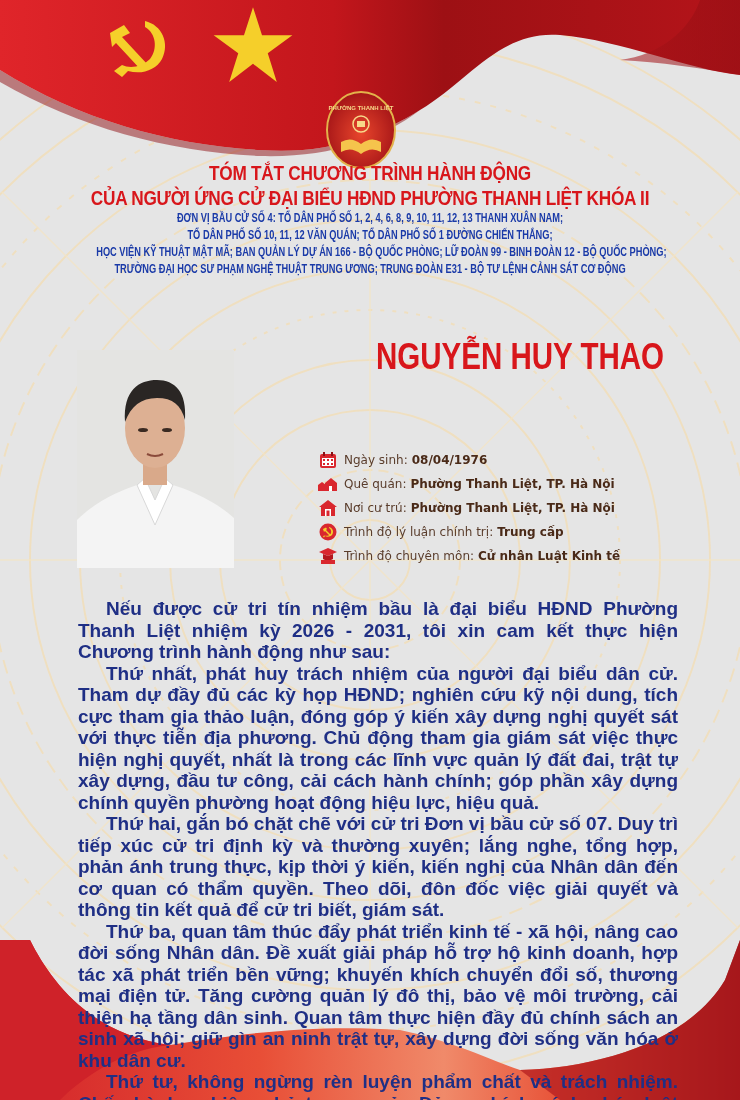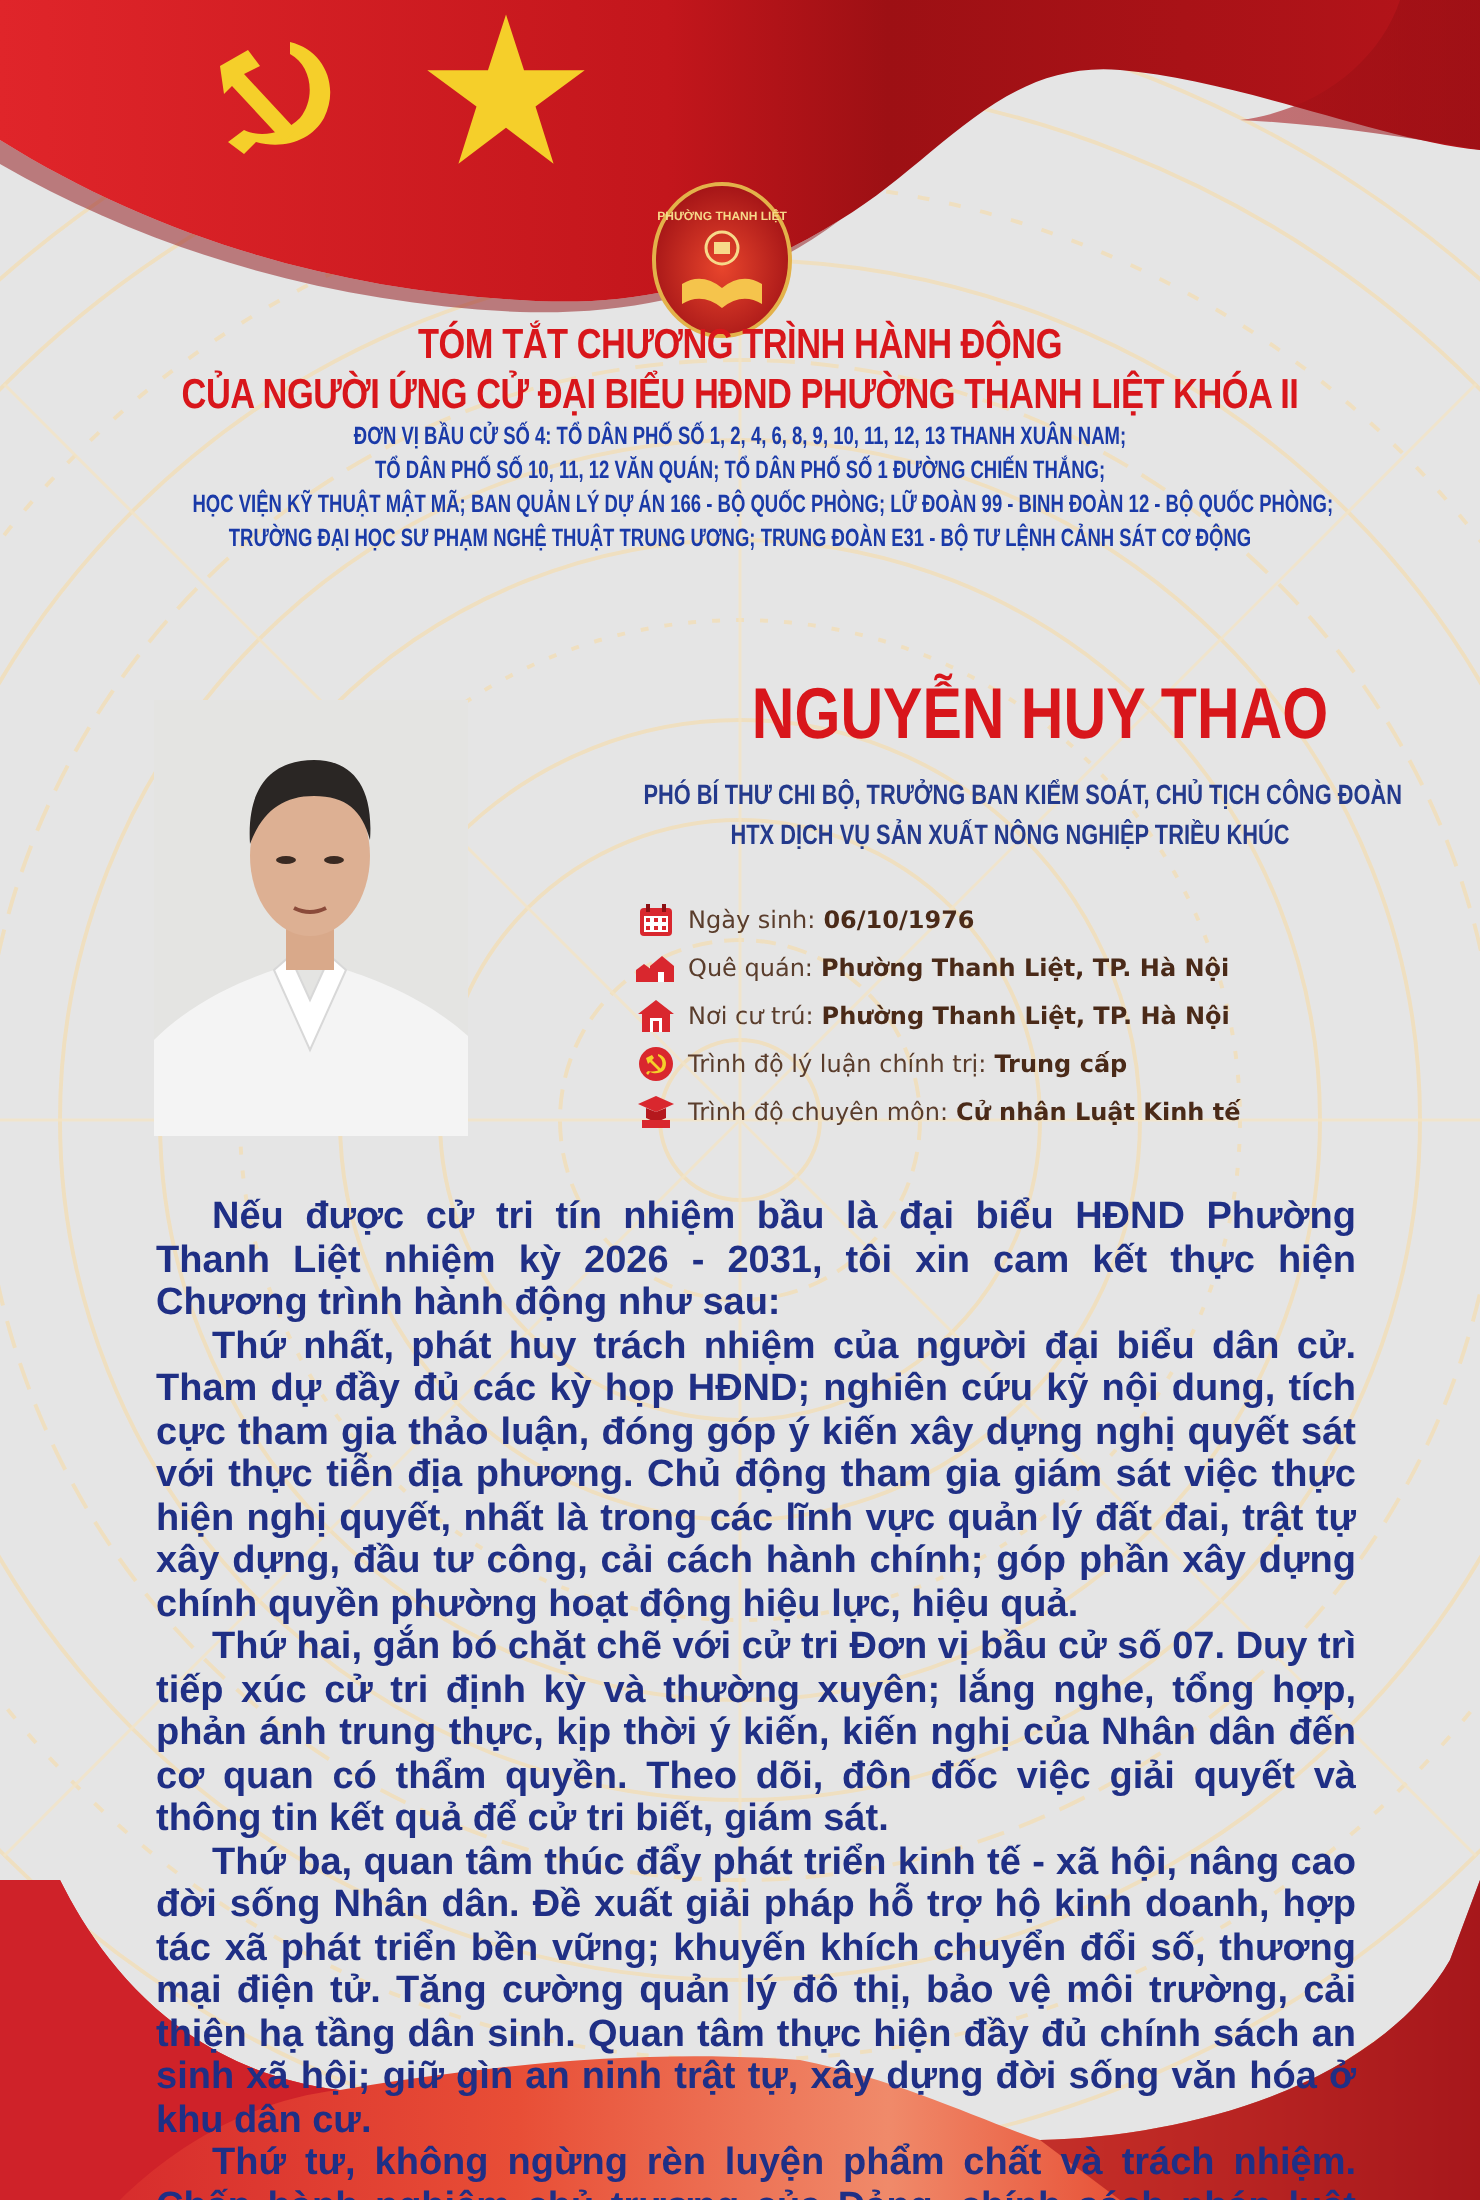--- a/index.html
+++ b/index.html
@@ -122,45 +122,41 @@
       <ellipse cx="78" cy="78" rx="30" ry="40" fill="#ddb093"></ellipse>
       <path d="M48,72 C46,40 62,30 80,30 C98,30 110,42 108,70 C104,55 96,48 80,48 C64,48 54,56 48,72 Z" fill="#2a2624"></path>
       <ellipse cx="66" cy="80" rx="5" ry="2" fill="#3a2a22"></ellipse>
       <ellipse cx="90" cy="80" rx="5" ry="2" fill="#3a2a22"></ellipse>
       <path d="M70,104 Q78,108 86,104" stroke="#8a4a3a" stroke-width="2" fill="none"></path>
     </svg>
   </div>
 
   <div class="name">NGUYỄN HUY THAO</div>
 
-  <div class="position-block">
-    <div class="position-line">PHÓ BÍ THƯ CHI BỘ, TRƯỞNG BAN KIỂM SOÁT, CHỦ TỊCH CÔNG ĐOÀN</div>
-    <div class="position-line">HTX DỊCH VỤ SẢN XUẤT NÔNG NGHIỆP TRIỀU KHÚC</div>
-  </div>
 
   <div class="info-list">
     <div class="info-row">
       <span class="ico">
         <svg width="18" height="18" viewBox="0 0 18 18">
             <rect x="1" y="3" width="16" height="14" rx="2" fill="#d9272e"></rect>
             <rect x="3" y="7" width="12" height="8" fill="#fff"></rect>
             <g fill="#d9272e">
               <rect x="4" y="8" width="2" height="2"></rect>
               <rect x="8" y="8" width="2" height="2"></rect>
               <rect x="12" y="8" width="2" height="2"></rect>
               <rect x="4" y="12" width="2" height="2"></rect>
               <rect x="8" y="12" width="2" height="2"></rect>
               <rect x="12" y="12" width="2" height="2"></rect>
             </g>
             <rect x="4" y="1" width="2" height="4" fill="#8b1014"></rect>
             <rect x="12" y="1" width="2" height="4" fill="#8b1014"></rect>
           </svg>
       </span>
       <span class="lbl">Ngày sinh:</span>
-      <span class="val">06/10/1976</span>
+      <span class="val">08/04/1976</span>
     </div>
     <div class="info-row">
       <span class="ico">
         <svg width="20" height="16" viewBox="0 0 20 16">
             <path d="M0,9 L4,6 L8,9 L8,15 L0,15 Z" fill="#d9272e"></path>
             <path d="M7,7 L13,2 L19,7 L19,15 L7,15 Z" fill="#d9272e"></path>
             <rect x="11" y="10" width="3" height="5" fill="#fff"></rect>
           </svg>
       </span>
       <span class="lbl">Quê quán:</span>

